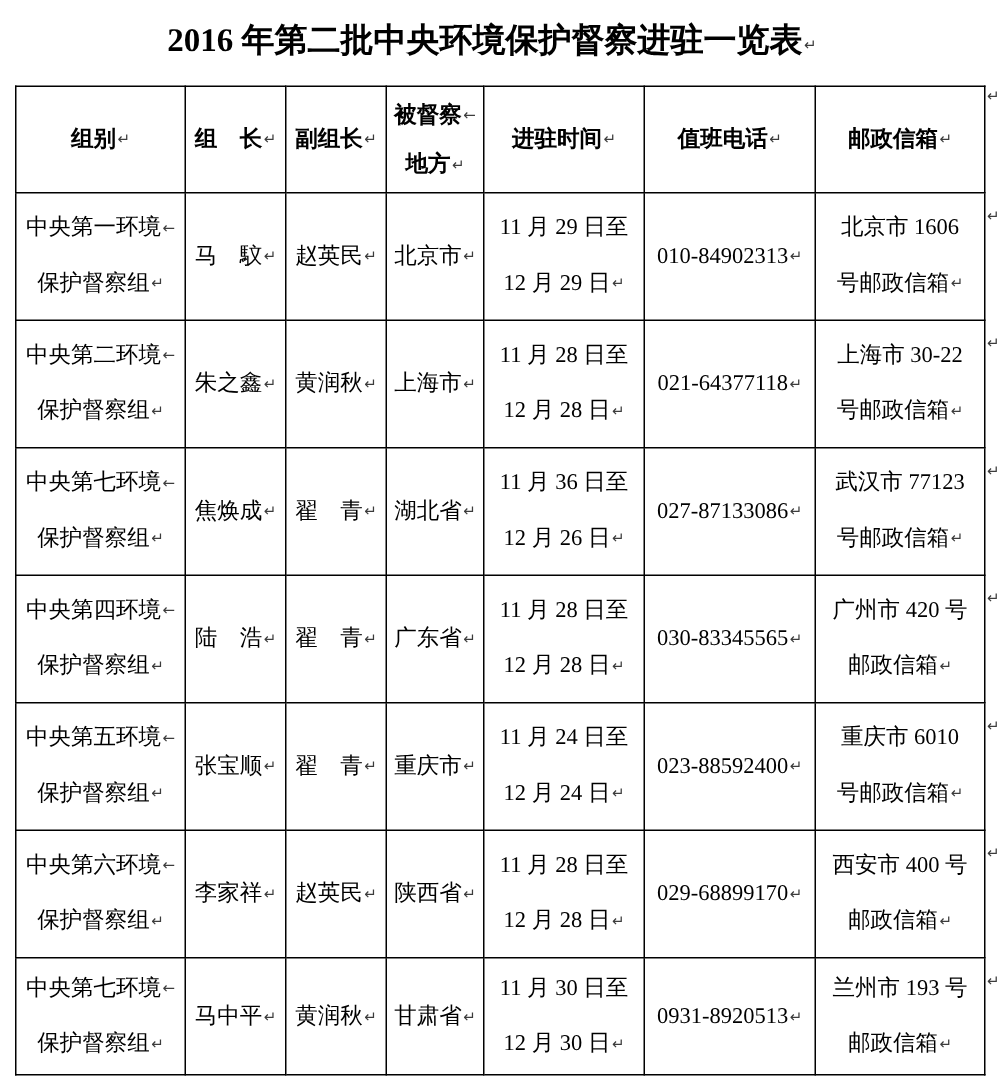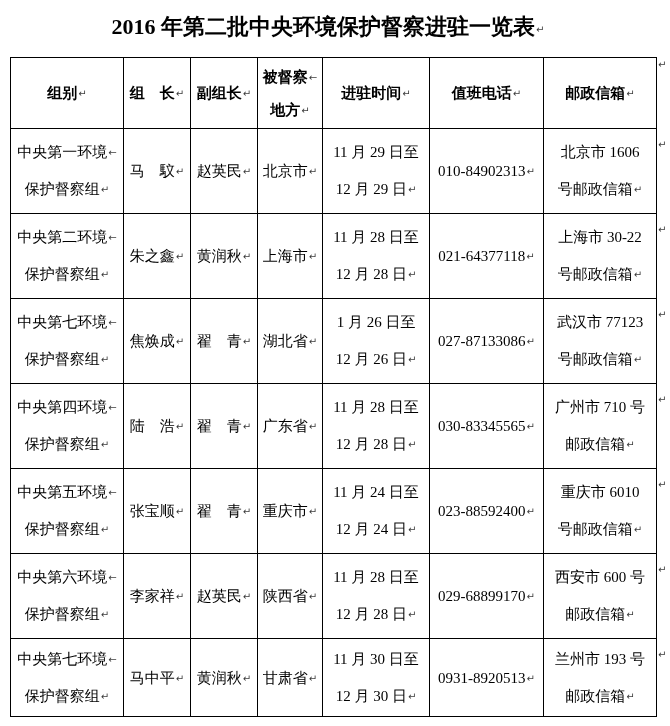--- a/index.html
+++ b/index.html
@@ -129,21 +129,21 @@
       </tr>
       <tr>
         <td>
           <div class="line"><span>中央第七环境</span><span class="mk">←</span></div>
           <div class="line"><span>保护督察组</span><span class="mk">↵</span></div>
         </td>
         <td><span class="single"><span>焦焕成</span><span class="mk">↵</span></span></td>
         <td><span class="single"><span>翟　青</span><span class="mk">↵</span></span></td>
         <td><span class="single"><span>湖北省</span><span class="mk">↵</span></span></td>
         <td>
-          <div class="line"><span>1 月 26 日至</span></div>
+          <div class="line"><span>11 月 36 日至</span></div>
           <div class="line"><span>12 月 26 日</span><span class="mk">↵</span></div>
         </td>
         <td><span class="single"><span>027-87133086</span><span class="mk">↵</span></span></td>
         <td>
           <div class="line"><span>武汉市 77123</span></div>
           <div class="line"><span>号邮政信箱</span><span class="mk">↵</span></div>
         </td>
       </tr>
       <tr>
         <td>
@@ -152,21 +152,21 @@
         </td>
         <td><span class="single"><span>陆　浩</span><span class="mk">↵</span></span></td>
         <td><span class="single"><span>翟　青</span><span class="mk">↵</span></span></td>
         <td><span class="single"><span>广东省</span><span class="mk">↵</span></span></td>
         <td>
           <div class="line"><span>11 月 28 日至</span></div>
           <div class="line"><span>12 月 28 日</span><span class="mk">↵</span></div>
         </td>
         <td><span class="single"><span>030-83345565</span><span class="mk">↵</span></span></td>
         <td>
-          <div class="line"><span>广州市 710 号</span></div>
+          <div class="line"><span>广州市 420 号</span></div>
           <div class="line"><span>邮政信箱</span><span class="mk">↵</span></div>
         </td>
       </tr>
       <tr>
         <td>
           <div class="line"><span>中央第五环境</span><span class="mk">←</span></div>
           <div class="line"><span>保护督察组</span><span class="mk">↵</span></div>
         </td>
         <td><span class="single"><span>张宝顺</span><span class="mk">↵</span></span></td>
         <td><span class="single"><span>翟　青</span><span class="mk">↵</span></span></td>
@@ -188,21 +188,21 @@
         </td>
         <td><span class="single"><span>李家祥</span><span class="mk">↵</span></span></td>
         <td><span class="single"><span>赵英民</span><span class="mk">↵</span></span></td>
         <td><span class="single"><span>陕西省</span><span class="mk">↵</span></span></td>
         <td>
           <div class="line"><span>11 月 28 日至</span></div>
           <div class="line"><span>12 月 28 日</span><span class="mk">↵</span></div>
         </td>
         <td><span class="single"><span>029-68899170</span><span class="mk">↵</span></span></td>
         <td>
-          <div class="line"><span>西安市 600 号</span></div>
+          <div class="line"><span>西安市 400 号</span></div>
           <div class="line"><span>邮政信箱</span><span class="mk">↵</span></div>
         </td>
       </tr>
       <tr class="last">
         <td>
           <div class="line"><span>中央第七环境</span><span class="mk">←</span></div>
           <div class="line"><span>保护督察组</span><span class="mk">↵</span></div>
         </td>
         <td><span class="single"><span>马中平</span><span class="mk">↵</span></span></td>
         <td><span class="single"><span>黄润秋</span><span class="mk">↵</span></span></td>

